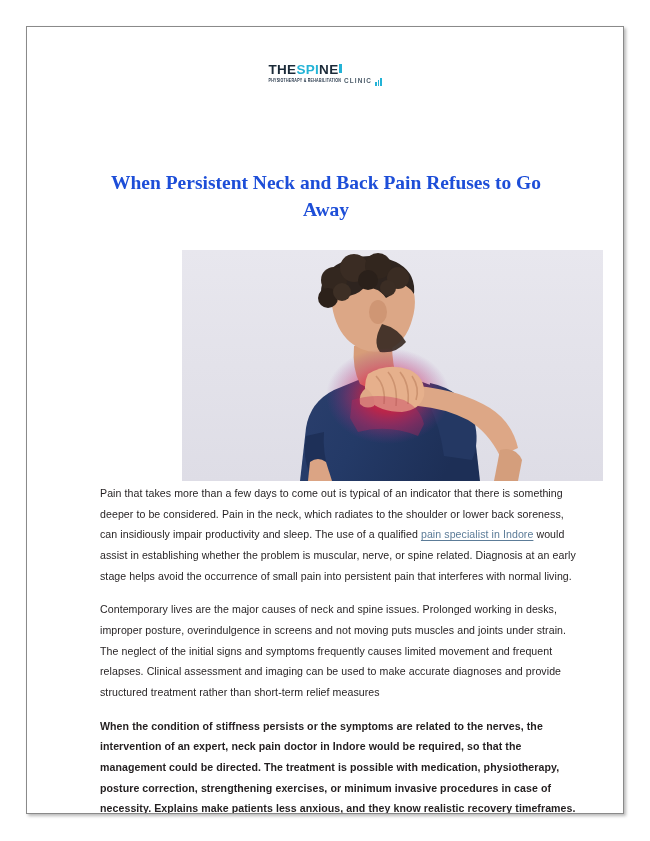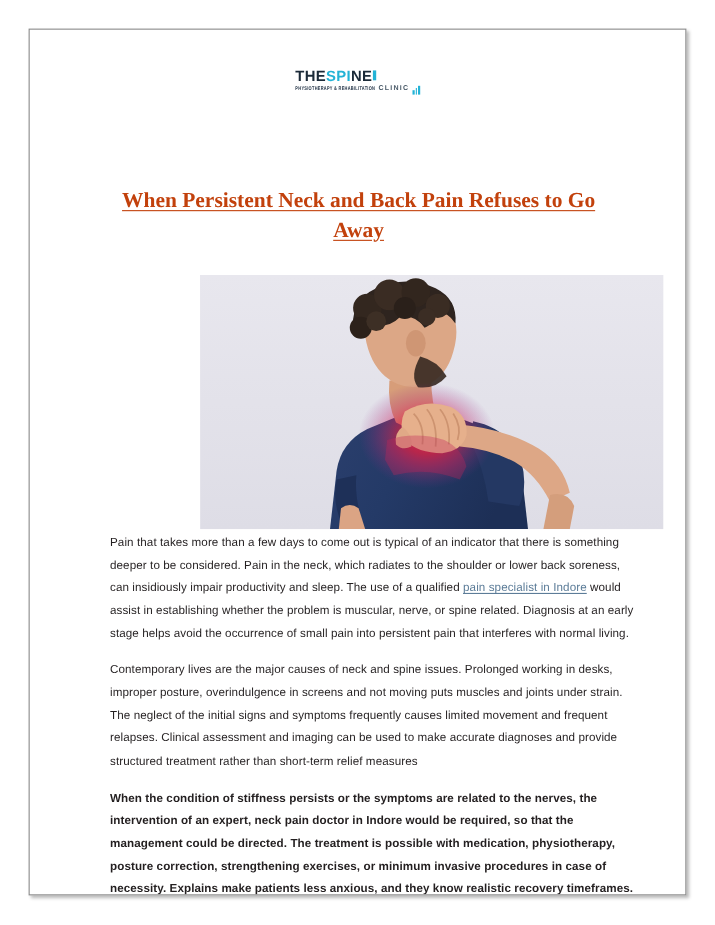--- a/index.html
+++ b/index.html
@@ -109,23 +109,22 @@
   
   .doc-title {
     position: absolute;
     left: 62px;
     top: 130px;
     width: 474px;
     font-family: "Liberation Serif", serif;
     font-weight: bold;
     font-size: 19.5px;
     line-height: 1.38;
-    color: #c2410c;
+    color: #1d4ed8;
     text-align: center;
-    text-decoration: underline;
     text-underline-offset: 3px;
   }
 
   
   .hero-figure {
     position: absolute;
     left: 115px;
     top: 207px;
     width: 421px;
     height: 231px;

